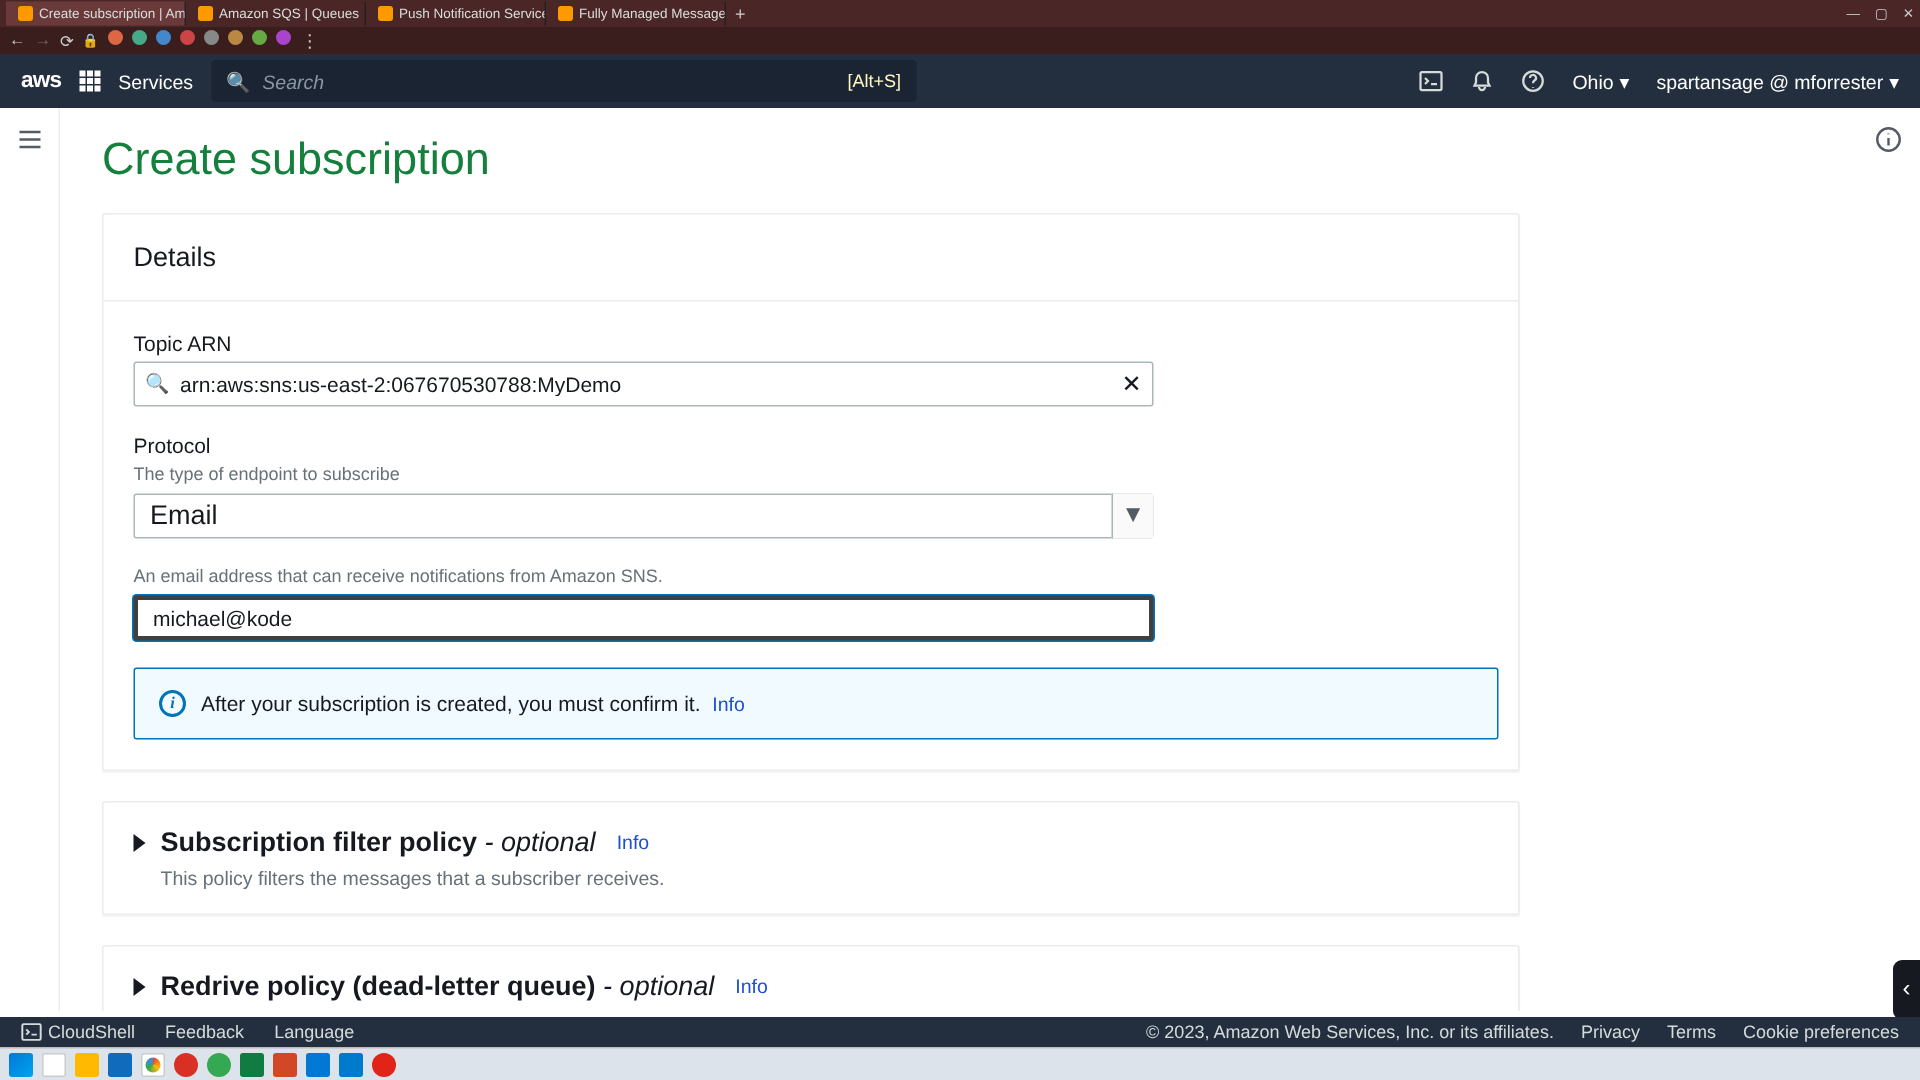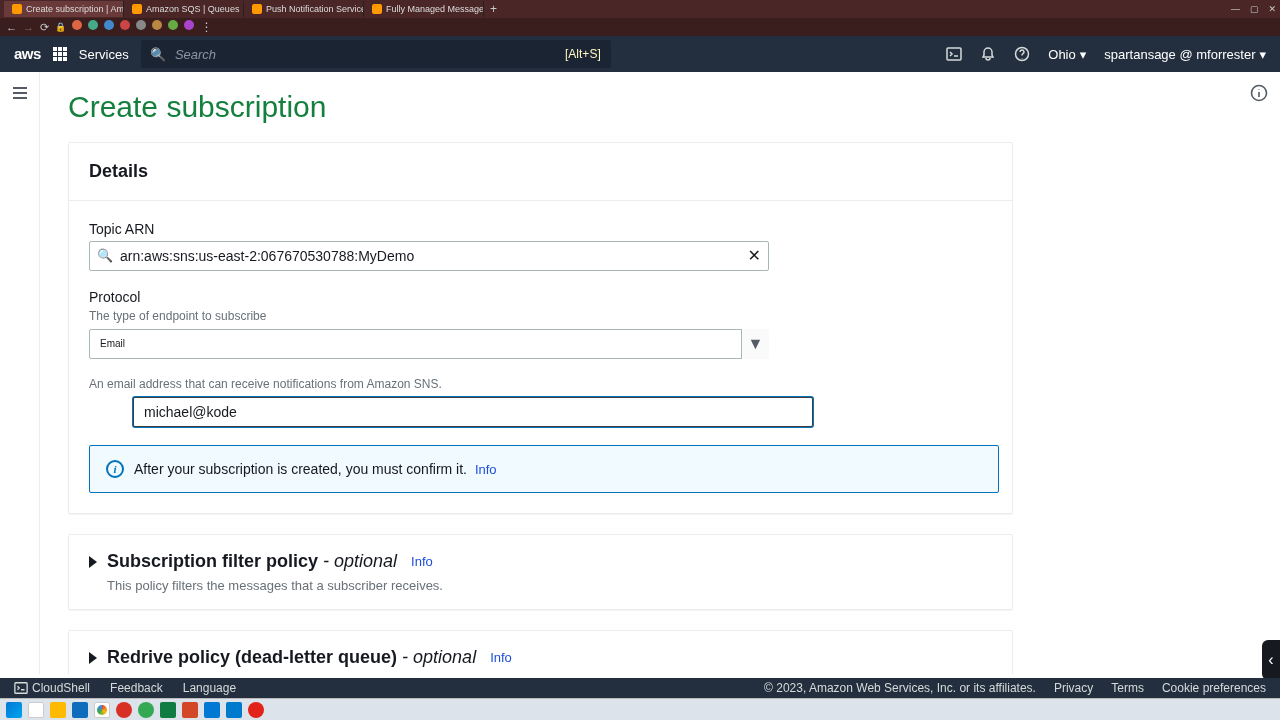--- a/index.html
+++ b/index.html
@@ -37,35 +37,35 @@
   
   .page-wrap { display: flex; height: 602px; position: relative; }
   .left-toggle { width: 40px; border-right: 1px solid #eaeded; padding-top: 12px; text-align: center; color: #545b64; }
   .left-toggle svg { width: 18px; height: 18px; }
   .main { flex: 1; overflow-y: auto; padding: 0 0 0 28px; position: relative; }
   .right-gutter { position:absolute; right:12px; top:12px; color:#545b64;}
   .breadcrumb-blur { height: 6px; }
   .page-title { font-size: 30px; font-weight: 400; color: #15803d; margin: 12px 0 18px; }
 
   .panel { background: #fff; border: 1px solid #eaeded; border-radius: 2px; box-shadow: 0 1px 1px rgba(0,0,0,0.05); margin-bottom: 20px; width: 945px; }
-  .panel-header { padding: 18px 20px; font-size: 18px; font-weight: 700; color: #16191f; border-bottom: 1px solid #eaeded; }
+  .panel-header { padding: 18px 20px; font-size: 18px; font-weight: 400; color: #16191f; border-bottom: 1px solid #eaeded; }
   .panel-body { padding: 20px; }
 
   .form-group { margin-bottom: 18px; }
   .form-label { font-size: 14px; color: #16191f; margin-bottom: 4px; display:block;}
   .form-desc { font-size: 12px; color: #687078; margin-bottom: 6px; }
   .input-wrap { position: relative; width: 680px; }
   .text-input { width: 100%; height: 30px; border: 1px solid #aab7b8; border-radius: 2px; padding: 0 30px 0 30px; font-size: 14px; color: #16191f; }
   .text-input-plain { width: 680px; height: 30px; border: 1px solid #aab7b8; border-radius: 2px; padding: 0 10px; font-size: 14px; color: #16191f; }
-  .text-input-plain.focused { border: 1px solid #404040; box-shadow: 0 0 0 1px #0073bb; margin-left: 44px; }
+  .text-input-plain.focused { border: 3px solid #404040; box-shadow: 0 0 0 1px #0073bb; }
   .input-icon-left { position: absolute; left: 8px; top: 7px; color: #687078; font-size: 13px; }
   .input-icon-right { position: absolute; right: 8px; top: 5px; color: #16191f; font-size: 16px; cursor: pointer; }
 
   .select-wrap { position: relative; width: 680px; }
-  .select-box { width: 100%; height: 30px; border: 1px solid #aab7b8; border-radius: 2px; padding: 0 30px 2px 10px; font-size: 10px; color: #16191f; display:flex; align-items:center; background:#fff;}
+  .select-box { width: 100%; height: 30px; border: 1px solid #aab7b8; border-radius: 2px; padding: 0 30px 2px 10px; font-size: 18px; color: #16191f; display:flex; align-items:center; background:#fff;}
   .select-caret { position: absolute; right: 0; top: 0; width: 28px; height: 30px; display:flex; align-items:center; justify-content:center; color:#545b64; border-left:1px solid #aab7b8; background:#fafafa;}
 
   .info-banner { border: 1px solid #0073bb; border-radius: 2px; background: #f1faff; padding: 14px 16px; display: flex; align-items: center; gap: 10px; font-size: 14px; color: #16191f; width: 910px; }
   .info-banner .info-icon { width:18px; height:18px; border:2px solid #0073bb; border-radius:50%; color:#0073bb; display:flex; align-items:center; justify-content:center; font-size:11px; font-weight:700; font-style:italic; font-family:serif; flex:none;}
   .info-link { color: #1d4ed8; font-size: 13px; text-decoration: none; margin-left: 4px;}
 
   .collapsible { padding: 16px 20px; }
   .collapsible-header { display: flex; align-items: center; gap: 10px; }
   .caret-right { width: 0; height: 0; border-top: 6px solid transparent; border-bottom: 6px solid transparent; border-left: 8px solid #16191f; }
   .coll-title { font-size: 18px; font-weight: 700; color: #16191f; }

